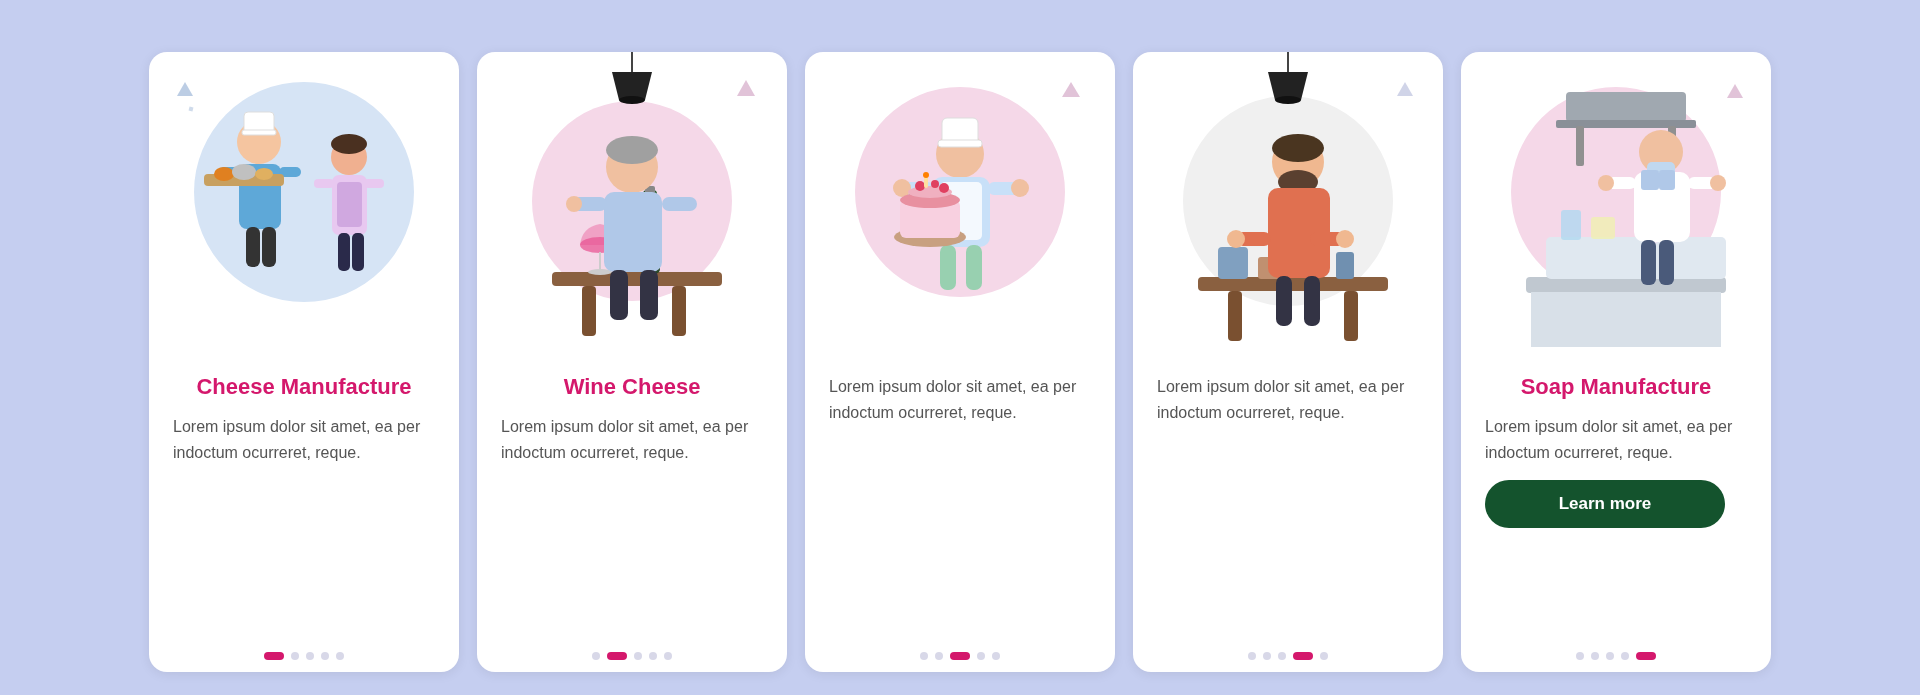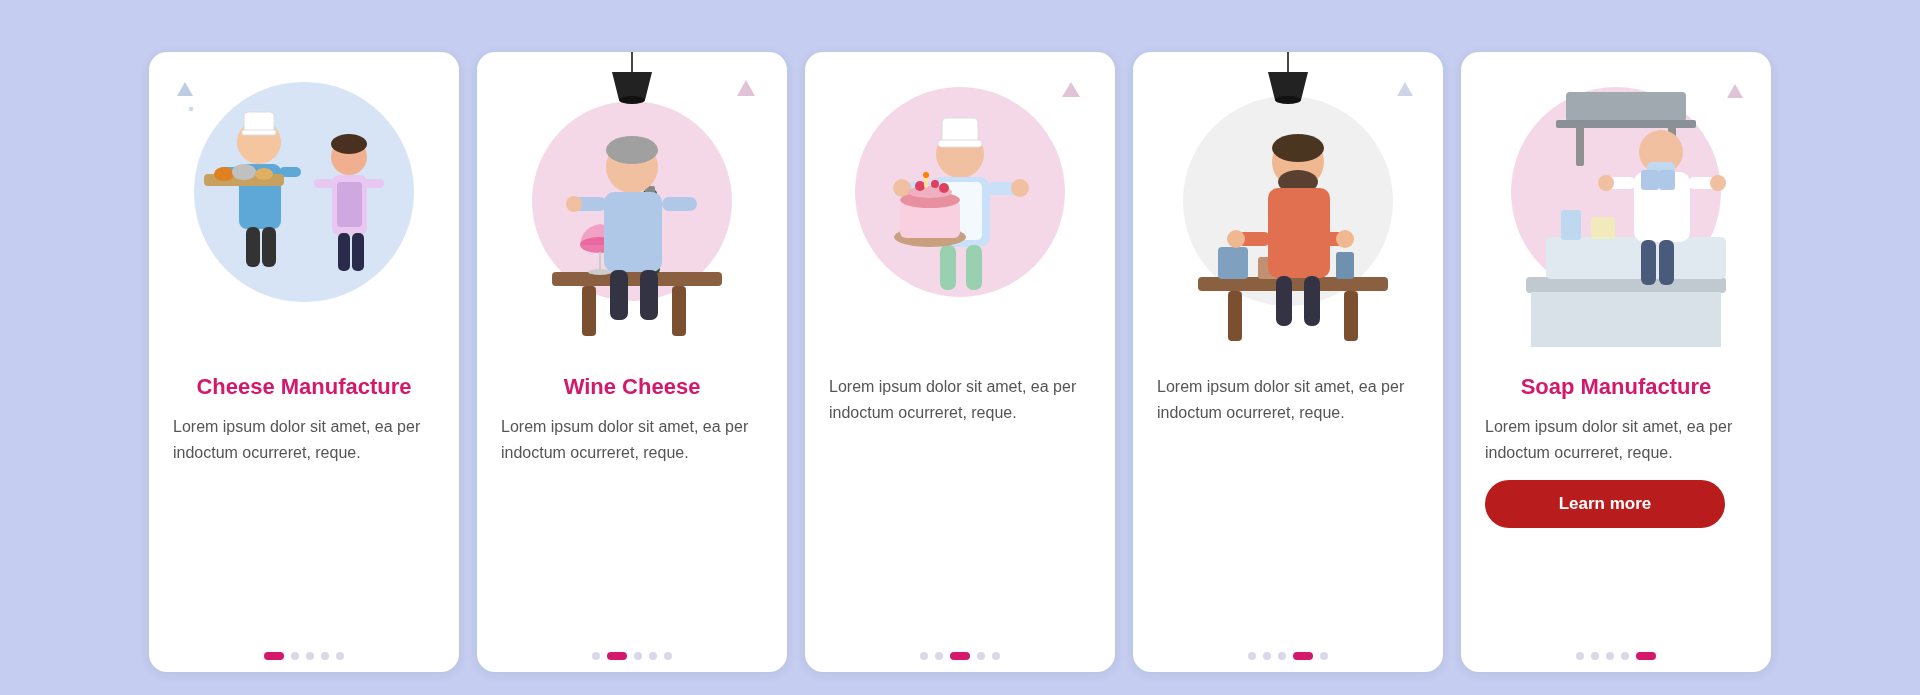--- a/index.html
+++ b/index.html
@@ -106,21 +106,21 @@
       display: inline-block;
     }
 
     .dot.active {
       background: #d4186c;
       width: 20px;
       border-radius: 4px;
     }
 
     .learn-more-btn {
-      background: #b91c1c;
+      background: #14532d;
       color: #fff;
       border: none;
       border-radius: 28px;
       padding: 14px 0;
       width: 240px;
       font-size: 17px;
       font-weight: 600;
       cursor: pointer;
       margin-top: 14px;
       display: block;

